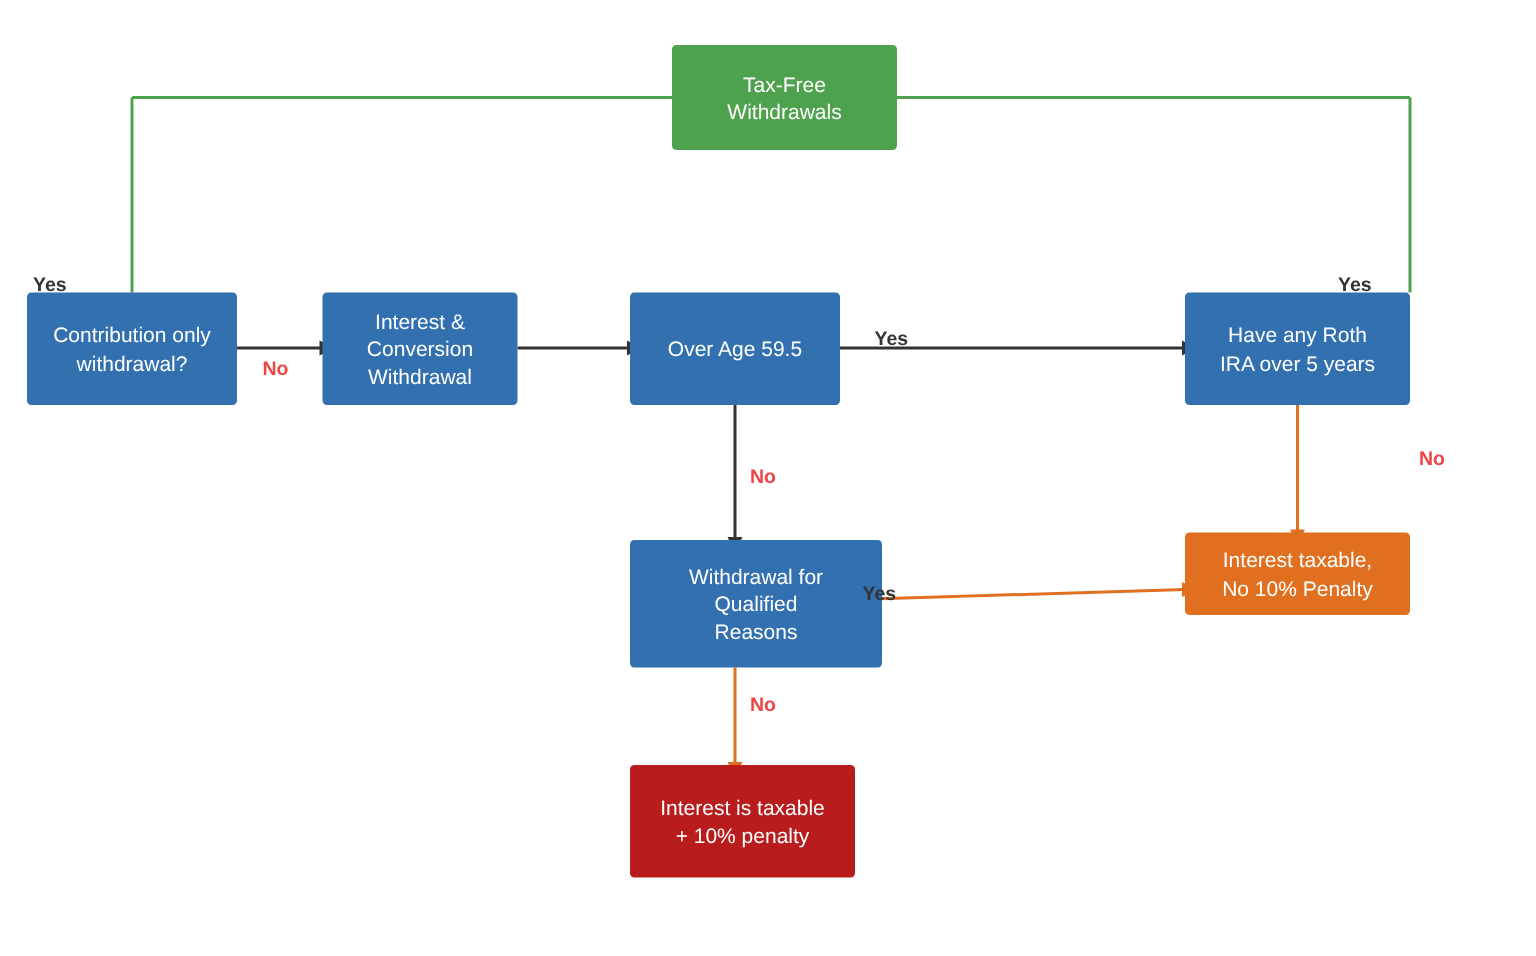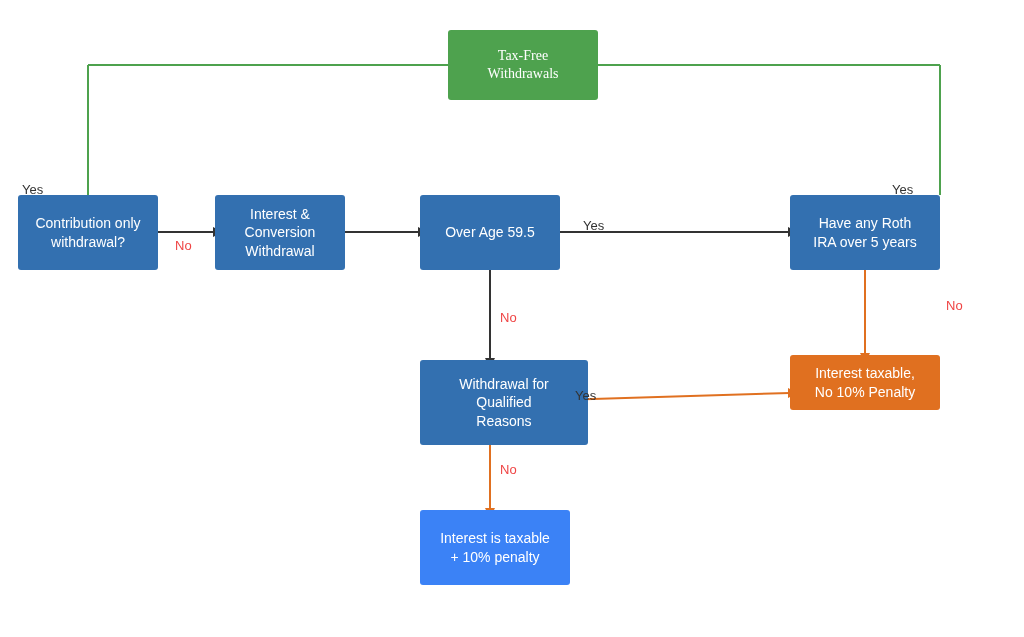--- a/index.html
+++ b/index.html
@@ -25,27 +25,27 @@
       color: #fff;
       font-size: 14px;
       font-weight: 500;
       border-radius: 3px;
       line-height: 1.3;
       padding: 8px;
     }
     .node-blue { background: #3370B0; }
     .node-green { background: #4EA24E; }
     .node-orange { background: #E07020; }
-    .node-red { background: #3b82f6; }
+    .node-red { background: #b91c1c; }
 
     .label {
       position: absolute;
       font-size: 13px;
       color: #333;
-      font-weight: 400;
+      font-weight: 700;
     }
     .label-orange {
       color: #ef4444;
     }
 
     svg.arrows {
       position: absolute;
       top: 0; left: 0;
       width: 1024px;
       height: 637px;
@@ -82,21 +82,21 @@
     <polygon points="860,353 870,353 865,363" fill="#E07020"></polygon>
 
     <line x1="560" y1="400" x2="790" y2="393" stroke="#E07020" stroke-width="2"></line>
     <polygon points="788,388 788,398 798,393" fill="#E07020"></polygon>
 
     <line x1="490" y1="445" x2="490" y2="510" stroke="#E07020" stroke-width="2"></line>
     <polygon points="485,508 495,508 490,518" fill="#E07020"></polygon>
 
   </svg>
 
-  <div class="node node-green" style="left:448px;top:30px;width:150px;height:70px;font-family:Liberation Serif, serif;">
+  <div class="node node-green" style="left:448px;top:30px;width:150px;height:70px;">
     <span style="white-space:pre-line;">Tax-Free
 Withdrawals</span>
   </div>
 
   <div class="node node-blue" style="left:18px;top:195px;width:140px;height:75px;text-align:center;">
     <span>Contribution only withdrawal?</span>
   </div>
 
   <div class="node node-blue" style="left:215px;top:195px;width:130px;height:75px;">
     <span>Interest &amp;<br>Conversion<br>Withdrawal</span>

